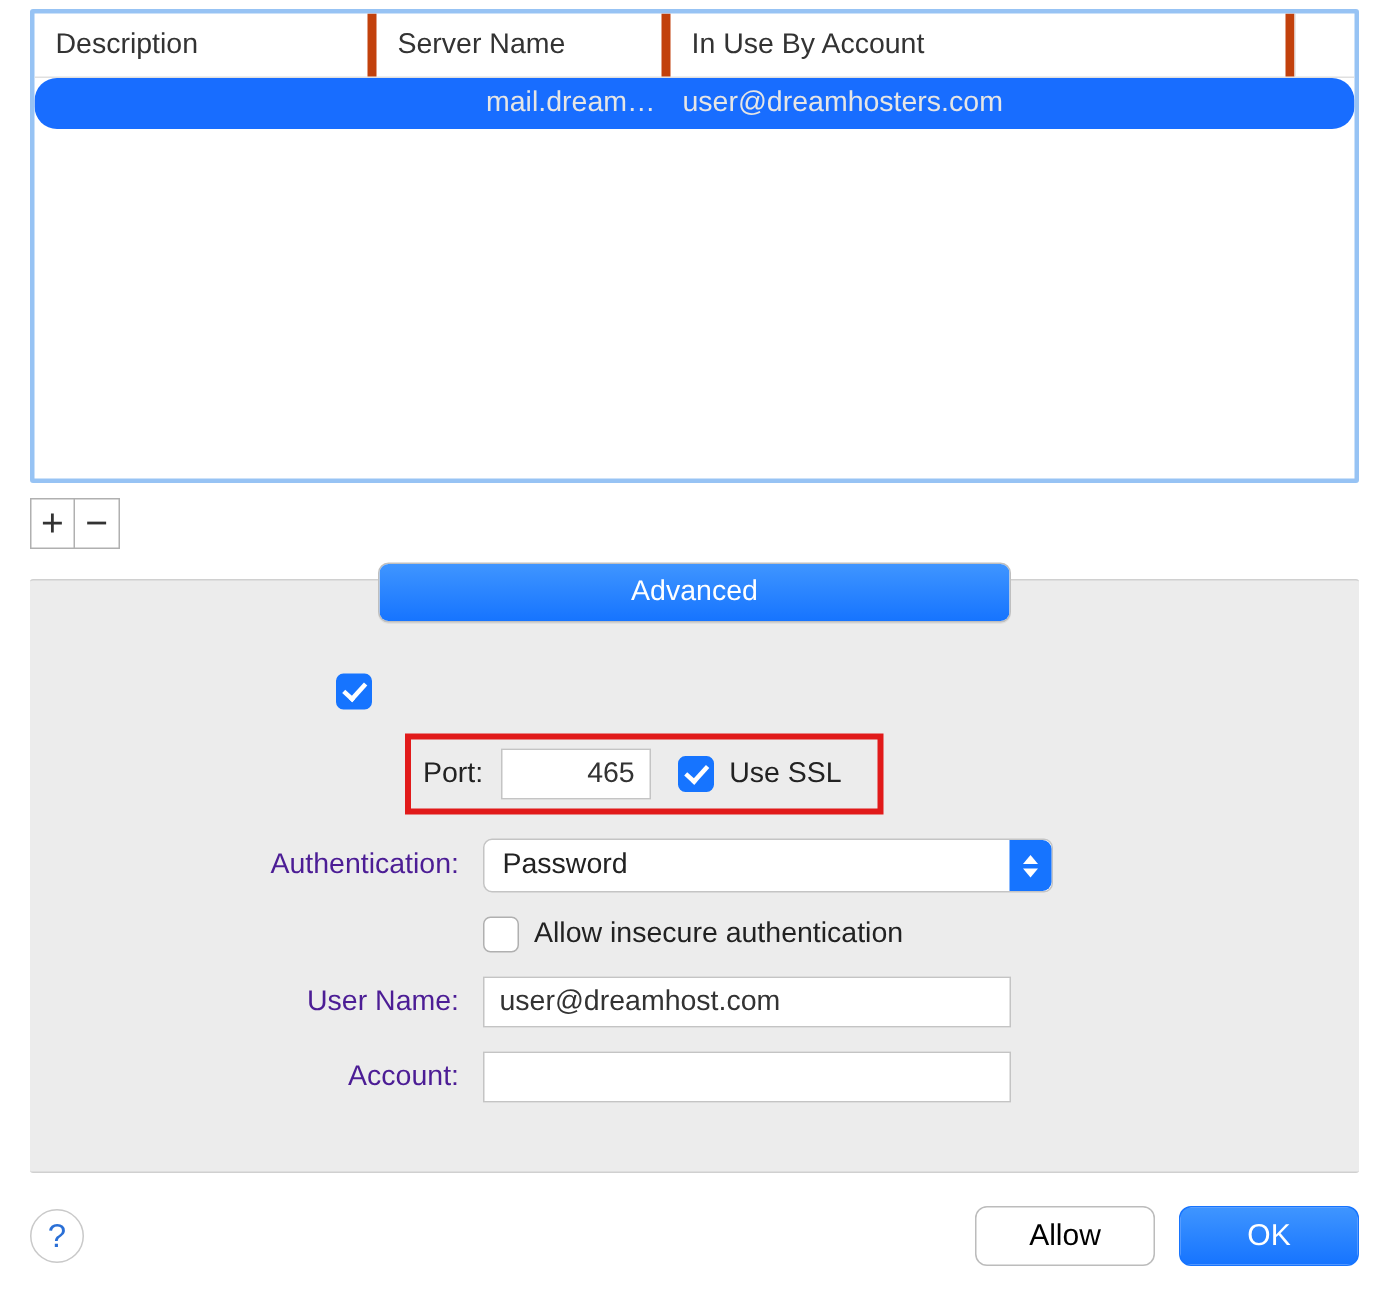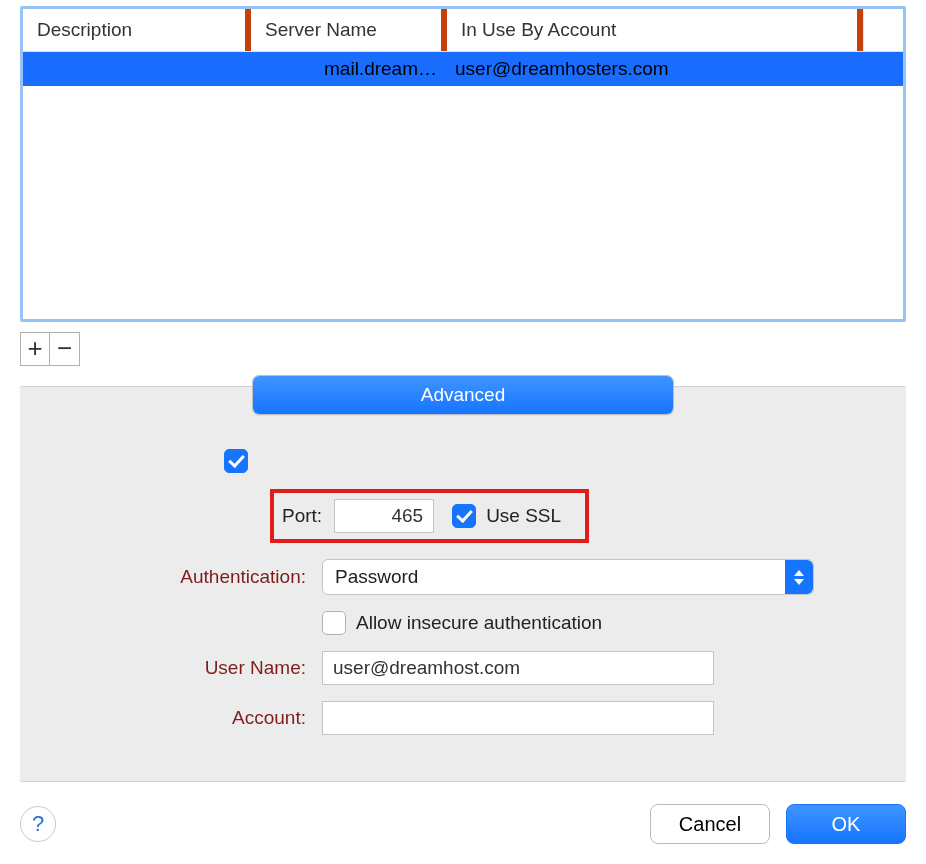--- a/index.html
+++ b/index.html
@@ -48,21 +48,22 @@
   .col-inuse { flex: 1; }
   .col-tail { width: 40px; border-left:1px solid #e7e7e7; }
 
   .list-body { }
   .list-row {
     display: flex;
     font-size: 19px;
   }
   .list-row.selected {
     background: #186dff;
-    color: #000000;
+    color: #e5e5e5;
+    border-radius: 15px;
   }
   .list-row > div {
     padding: 6px 10px 6px 14px;
     box-sizing: border-box;
     white-space: nowrap;
     overflow: hidden;
     text-overflow: ellipsis;
   }
   .cell-desc { width: 228px; }
   .cell-server { width: 196px; text-align: right; }
@@ -132,21 +133,21 @@
     display: flex;
     align-items: center;
     margin-bottom: 16px;
     font-size: 19px;
     color: #222;
   }
   .form-row label.lab {
     width: 200px;
     text-align: right;
     margin-right: 16px;
-    color: #7f1d1d;
+    color: #4c1d95;
   }
 
   .chk {
     width: 22px; height: 22px;
     border-radius: 5px;
     border: 1px solid #b0b0b0;
     display: inline-flex;
     align-items: center;
     justify-content: center;
     margin-right: 10px;
@@ -171,26 +172,26 @@
   .txt {
     height: 34px;
     border: 1px solid #c4c4c4;
     background: #fff;
     box-sizing: border-box;
     padding: 0 10px;
     font-size: 19px;
     color: #333;
   }
   .txt.port { width: 100px; text-align: right; }
-  .txt.wide { width: 392px; }
+  .txt.wide { width: 352px; }
 
   .select {
     display: flex;
     align-items: center;
-    width: 492px;
+    width: 380px;
     height: 36px;
     border: 1px solid #c4c4c4;
     border-radius: 6px;
     background: #fff;
     box-sizing: border-box;
     padding: 0 0 0 12px;
     font-size: 19px;
     cursor: pointer;
     position: relative;
   }
@@ -332,17 +333,17 @@
         <label class="lab">Account:</label>
         <input class="txt wide" type="password" value="" style="">
       </div>
 
     </div>
   </div>
 
   <div class="footer">
     <div class="help">?</div>
     <div class="footer-spacer"></div>
-    <button class="btn">Cancel</button>
+    <button class="btn">Allow</button>
     <button class="btn primary">OK</button>
   </div>
 
 </div>
 
 </body></html>

